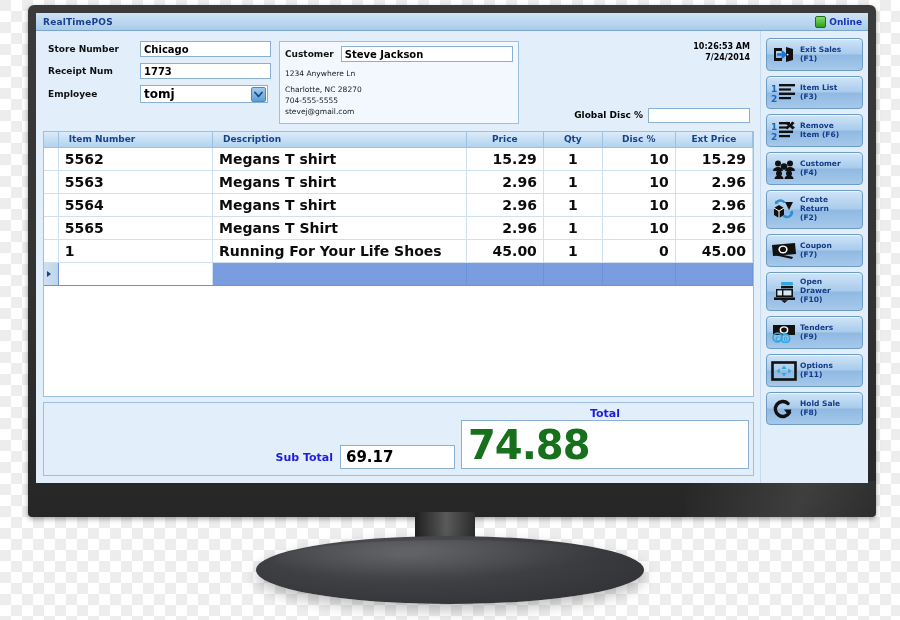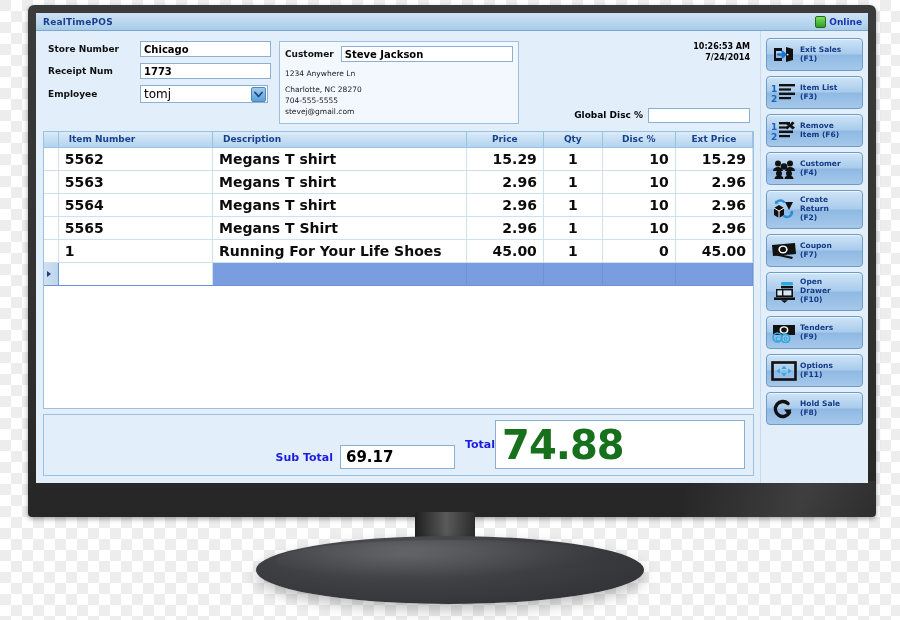--- a/index.html
+++ b/index.html
@@ -52,21 +52,21 @@
     background:#e2eefa;padding:5px 5px 5px 6px;}
 
   
   .form{flex:0 0 auto;display:flex;gap:8px;padding:5px 3px 7px 6px;}
   .fields{display:flex;flex-direction:column;gap:6px;}
   .frow{display:flex;align-items:center;gap:8px;}
   .flabel{font-size:9px;font-weight:bold;color:#101010;width:84px;}
   .fbox{width:123px;height:14px;background:#fff;border:1px solid #8ab0d4;
     display:flex;align-items:center;padding:0 3px;font-size:10px;font-weight:bold;color:#000;}
   .combo{width:123px;height:16px;background:#fff;border:1px solid #8ab0d4;
-    display:flex;align-items:center;padding:0 0 0 3px;font-size:12px;font-weight:normal;color:#000;}
+    display:flex;align-items:center;padding:0 0 0 3px;font-size:12px;font-weight:bold;color:#000;}
   .combo span.val{flex:1;}
   .chev{width:13px;height:13px;margin-right:1px;border-radius:2px;
     background:linear-gradient(180deg,#9ecbf0 0%,#5c9fd8 100%);
     border:1px solid #5588b8;display:flex;align-items:center;justify-content:center;}
   .chev svg{display:block;}
 
   .custbox{width:228px;border:1px solid #9cc0df;background:#f2f8fd;
     padding:4px 5px 5px 5px;}
   .custhead{display:flex;align-items:center;gap:7px;}
   .custhead .flabel{width:auto;}
@@ -119,21 +119,21 @@
   .tdisc{display:flex;align-items:center;gap:9px;padding-bottom:2px;}
   .tdisc .lbl{font-size:11px;font-weight:bold;color:#1c1ce0;line-height:1.12;width:72px;}
   .tdisc .val{width:105px;height:22px;background:#fff;border:1px solid #8ab0d4;
     display:flex;align-items:center;justify-content:flex-end;padding-right:6px;
     font-size:15px;font-weight:bold;color:#000;}
   .midblock{display:flex;flex-direction:row;gap:3px;margin-left:auto;}
   .midrow{display:flex;align-items:center;gap:7px;justify-content:flex-end;}
   .midrow .lbl{font-size:11px;font-weight:bold;color:#1c1ce0;}
   .midrow .val{width:108px;height:22px;background:#fff;border:1px solid #8ab0d4;
     display:flex;align-items:center;padding-left:5px;font-size:15px;font-weight:bold;color:#000;}
-  .grand{display:flex;flex-direction:row;align-items:center;width:280px;}
+  .grand{display:flex;flex-direction:column;align-items:center;width:280px;}
   .grand .cap{font-size:11px;font-weight:bold;color:#1c1ce0;line-height:1;margin-bottom:1px;}
   .grand .box{width:100%;height:47px;background:#fff;border:1px solid #8ab0d4;
     display:flex;align-items:center;padding-left:6px;
     font-size:40px;font-weight:bold;color:#17701c;letter-spacing:-1px;line-height:1;}
 
   
   .sidebar{flex:0 0 97px;background:#e2eefa;border-left:1px solid #c6dbf0;
     padding:7px 5px 6px 5px;display:flex;flex-direction:column;gap:5px;}
   .sbtn{height:31px;border:1px solid #6d9cc6;border-radius:4px;
     background:linear-gradient(180deg,#cfe4f7 0%,#a9cbec 48%,#8fb9e3 52%,#a6c8ea 100%);

